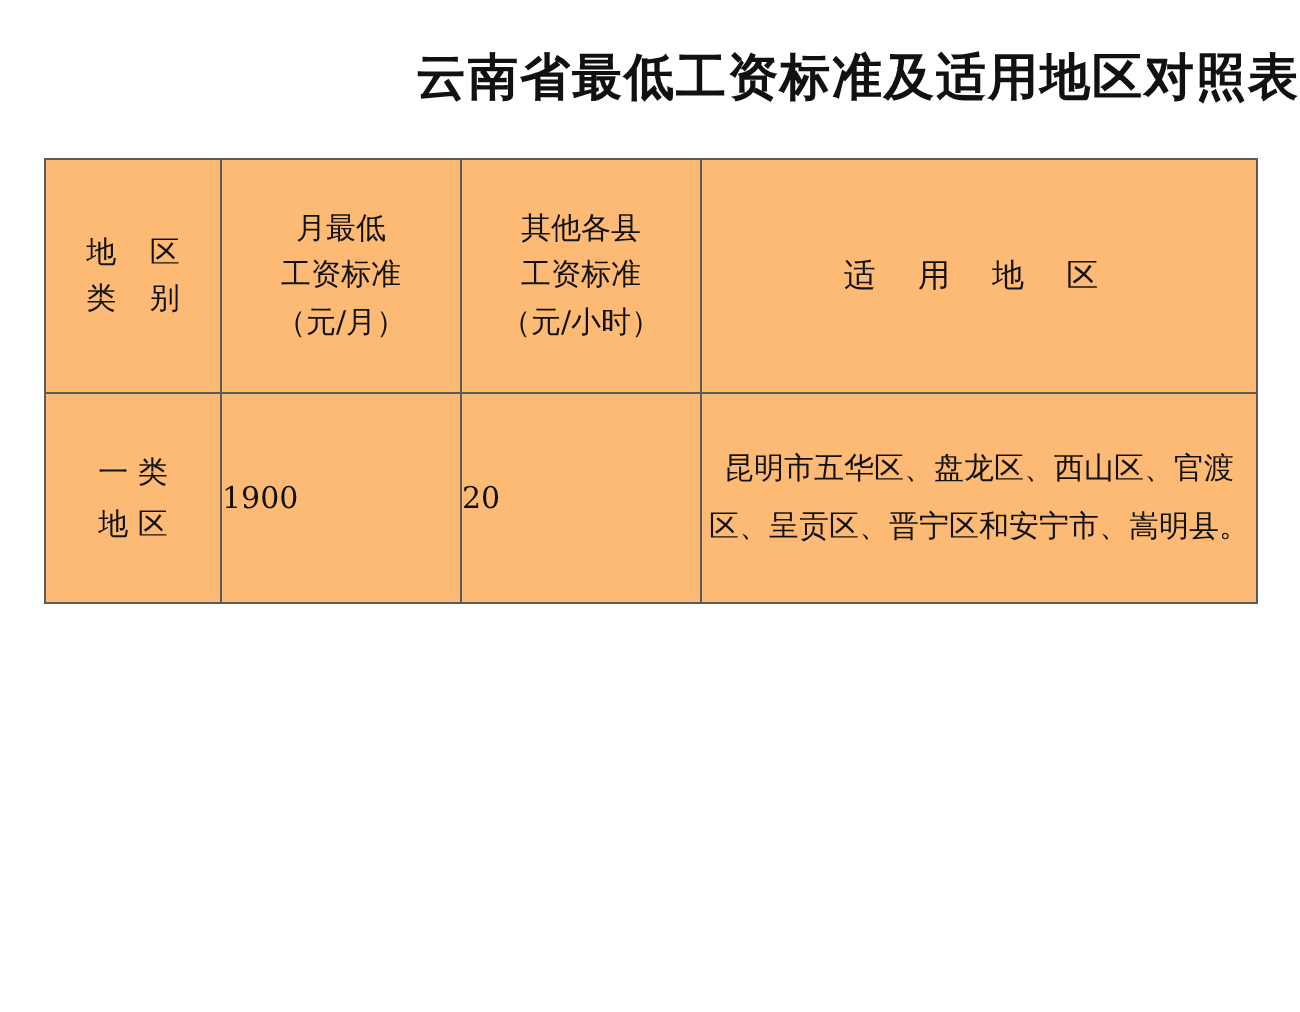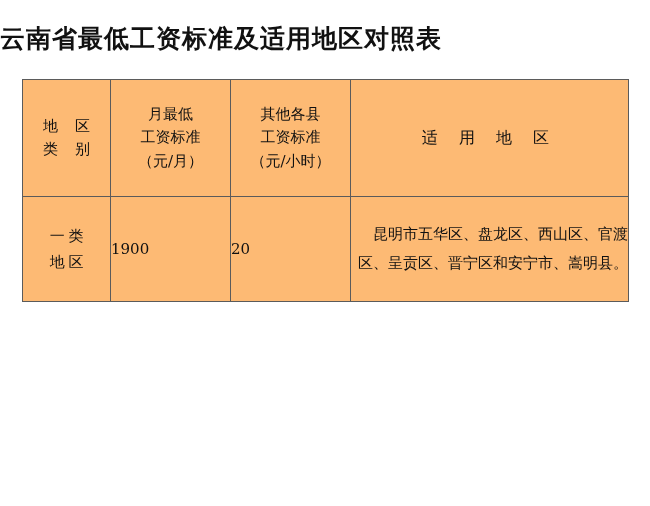--- a/index.html
+++ b/index.html
@@ -14,21 +14,21 @@
     color: #1a1a1a;
     overflow: hidden;
   }
   .page {
     position: relative;
     width: 650px;
     height: 506px;
     box-sizing: border-box;
   }
   .doc-title {
-    text-align: left;
+    text-align: right;
     font-family: "DejaVu Serif", "Liberation Serif", serif;
     font-weight: bold;
     font-size: 25px;
     letter-spacing: 1px;
     color: #111111;
     padding-top: 22px;
     padding-bottom: 6px;
     white-space: nowrap;
   }
   .table-wrap {
@@ -82,28 +82,27 @@
     padding: 10px 6px;
   }
   td.cat-cell {
     text-align: center;
     line-height: 1.75;
     font-size: 15.5px;
   }
   td.cat-cell span {
     display: block;
     white-space: nowrap;
-    font-family: Liberation Serif, serif;
   }
   td.num-cell {
     font-size: 15.5px;
     font-family: "DejaVu Serif", "Liberation Serif", serif;
   }
   td.area-cell {
-    text-align: right;
+    text-align: center;
     line-height: 1.95;
     font-size: 15.5px;
     padding-left: 12px;
     padding-right: 10px;
   }
   tr.row-1 td { height: 104px; }
   tr.row-2 td { height: 104px; }
   tr.row-3 td { height: 66px; }
 </style>
 </head>

